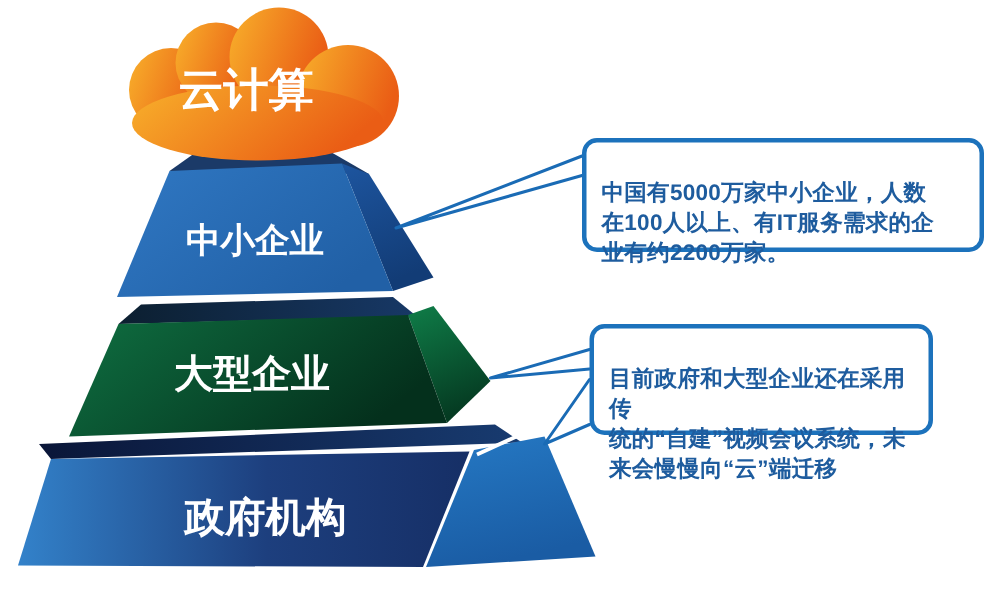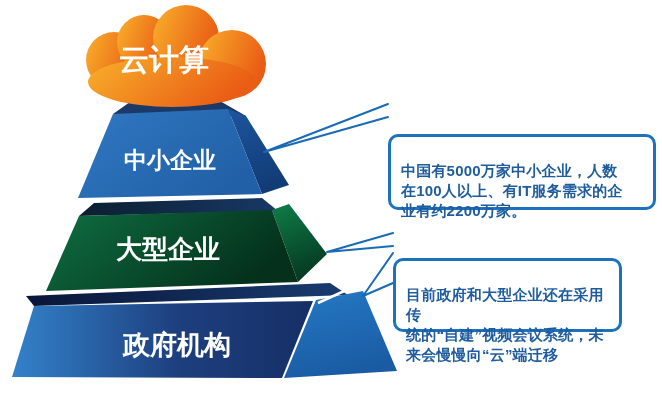--- a/index.html
+++ b/index.html
@@ -6,21 +6,21 @@
   .canvas{
     position:relative;width:662px;height:409px;overflow:hidden;background:#ffffff;
     font-family:"Liberation Sans","DejaVu Sans",sans-serif;
   }
   .canvas svg{position:absolute;left:0;top:0;}
   svg text{font-family:"Liberation Sans","DejaVu Sans",sans-serif;font-weight:bold;fill:#ffffff;}
   .callout{
     position:absolute;box-sizing:border-box;background:#ffffff;
     border:3px solid #1C72BC;border-radius:10px;
     color:#1E5C9E;font-weight:bold;font-size:15px;line-height:20px;
-    padding:4px 10px;white-space:pre-line;letter-spacing:0.2px;margin-top:42px;
+    padding:4px 10px;white-space:pre-line;letter-spacing:0.2px;
   }
   .callout-sme{left:388px;top:92px;width:268px;height:76px;}
   .callout-gov{left:393px;top:216px;width:229px;height:74px;}
 </style>
 </head>
 <body>
 
 <div class="canvas">
 
   <svg width="662" height="409" viewBox="0 0 662 409">

